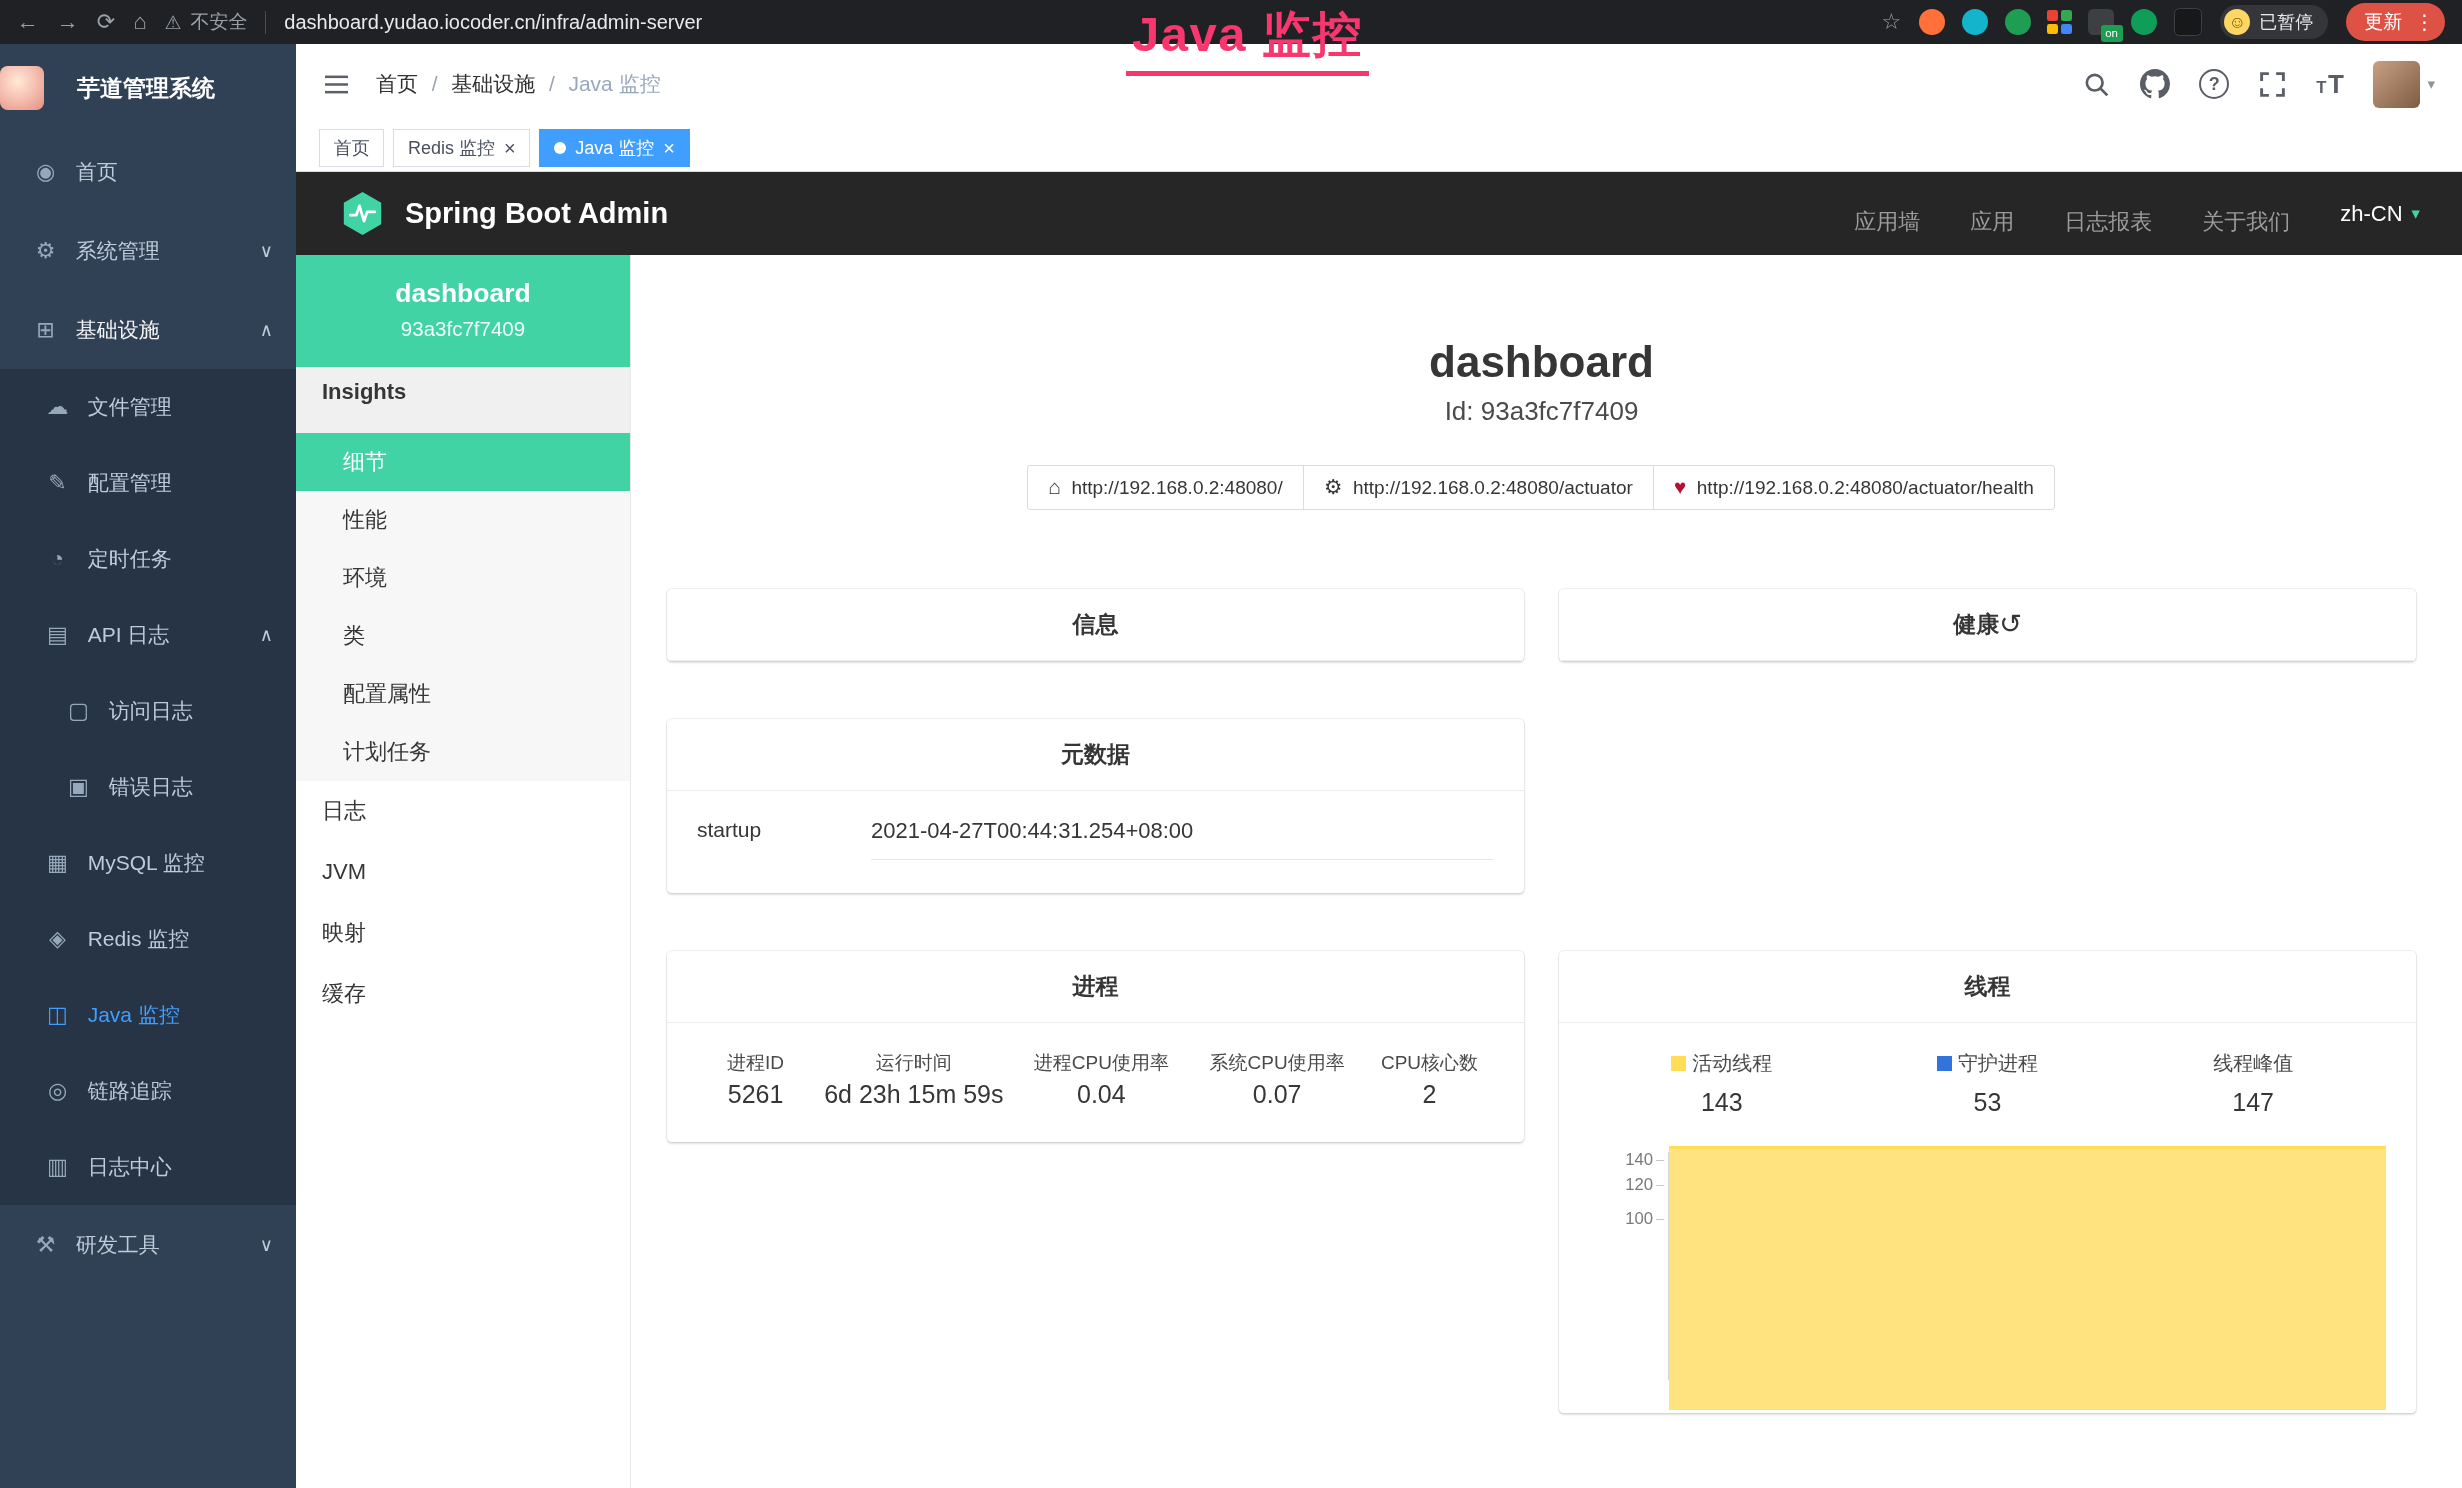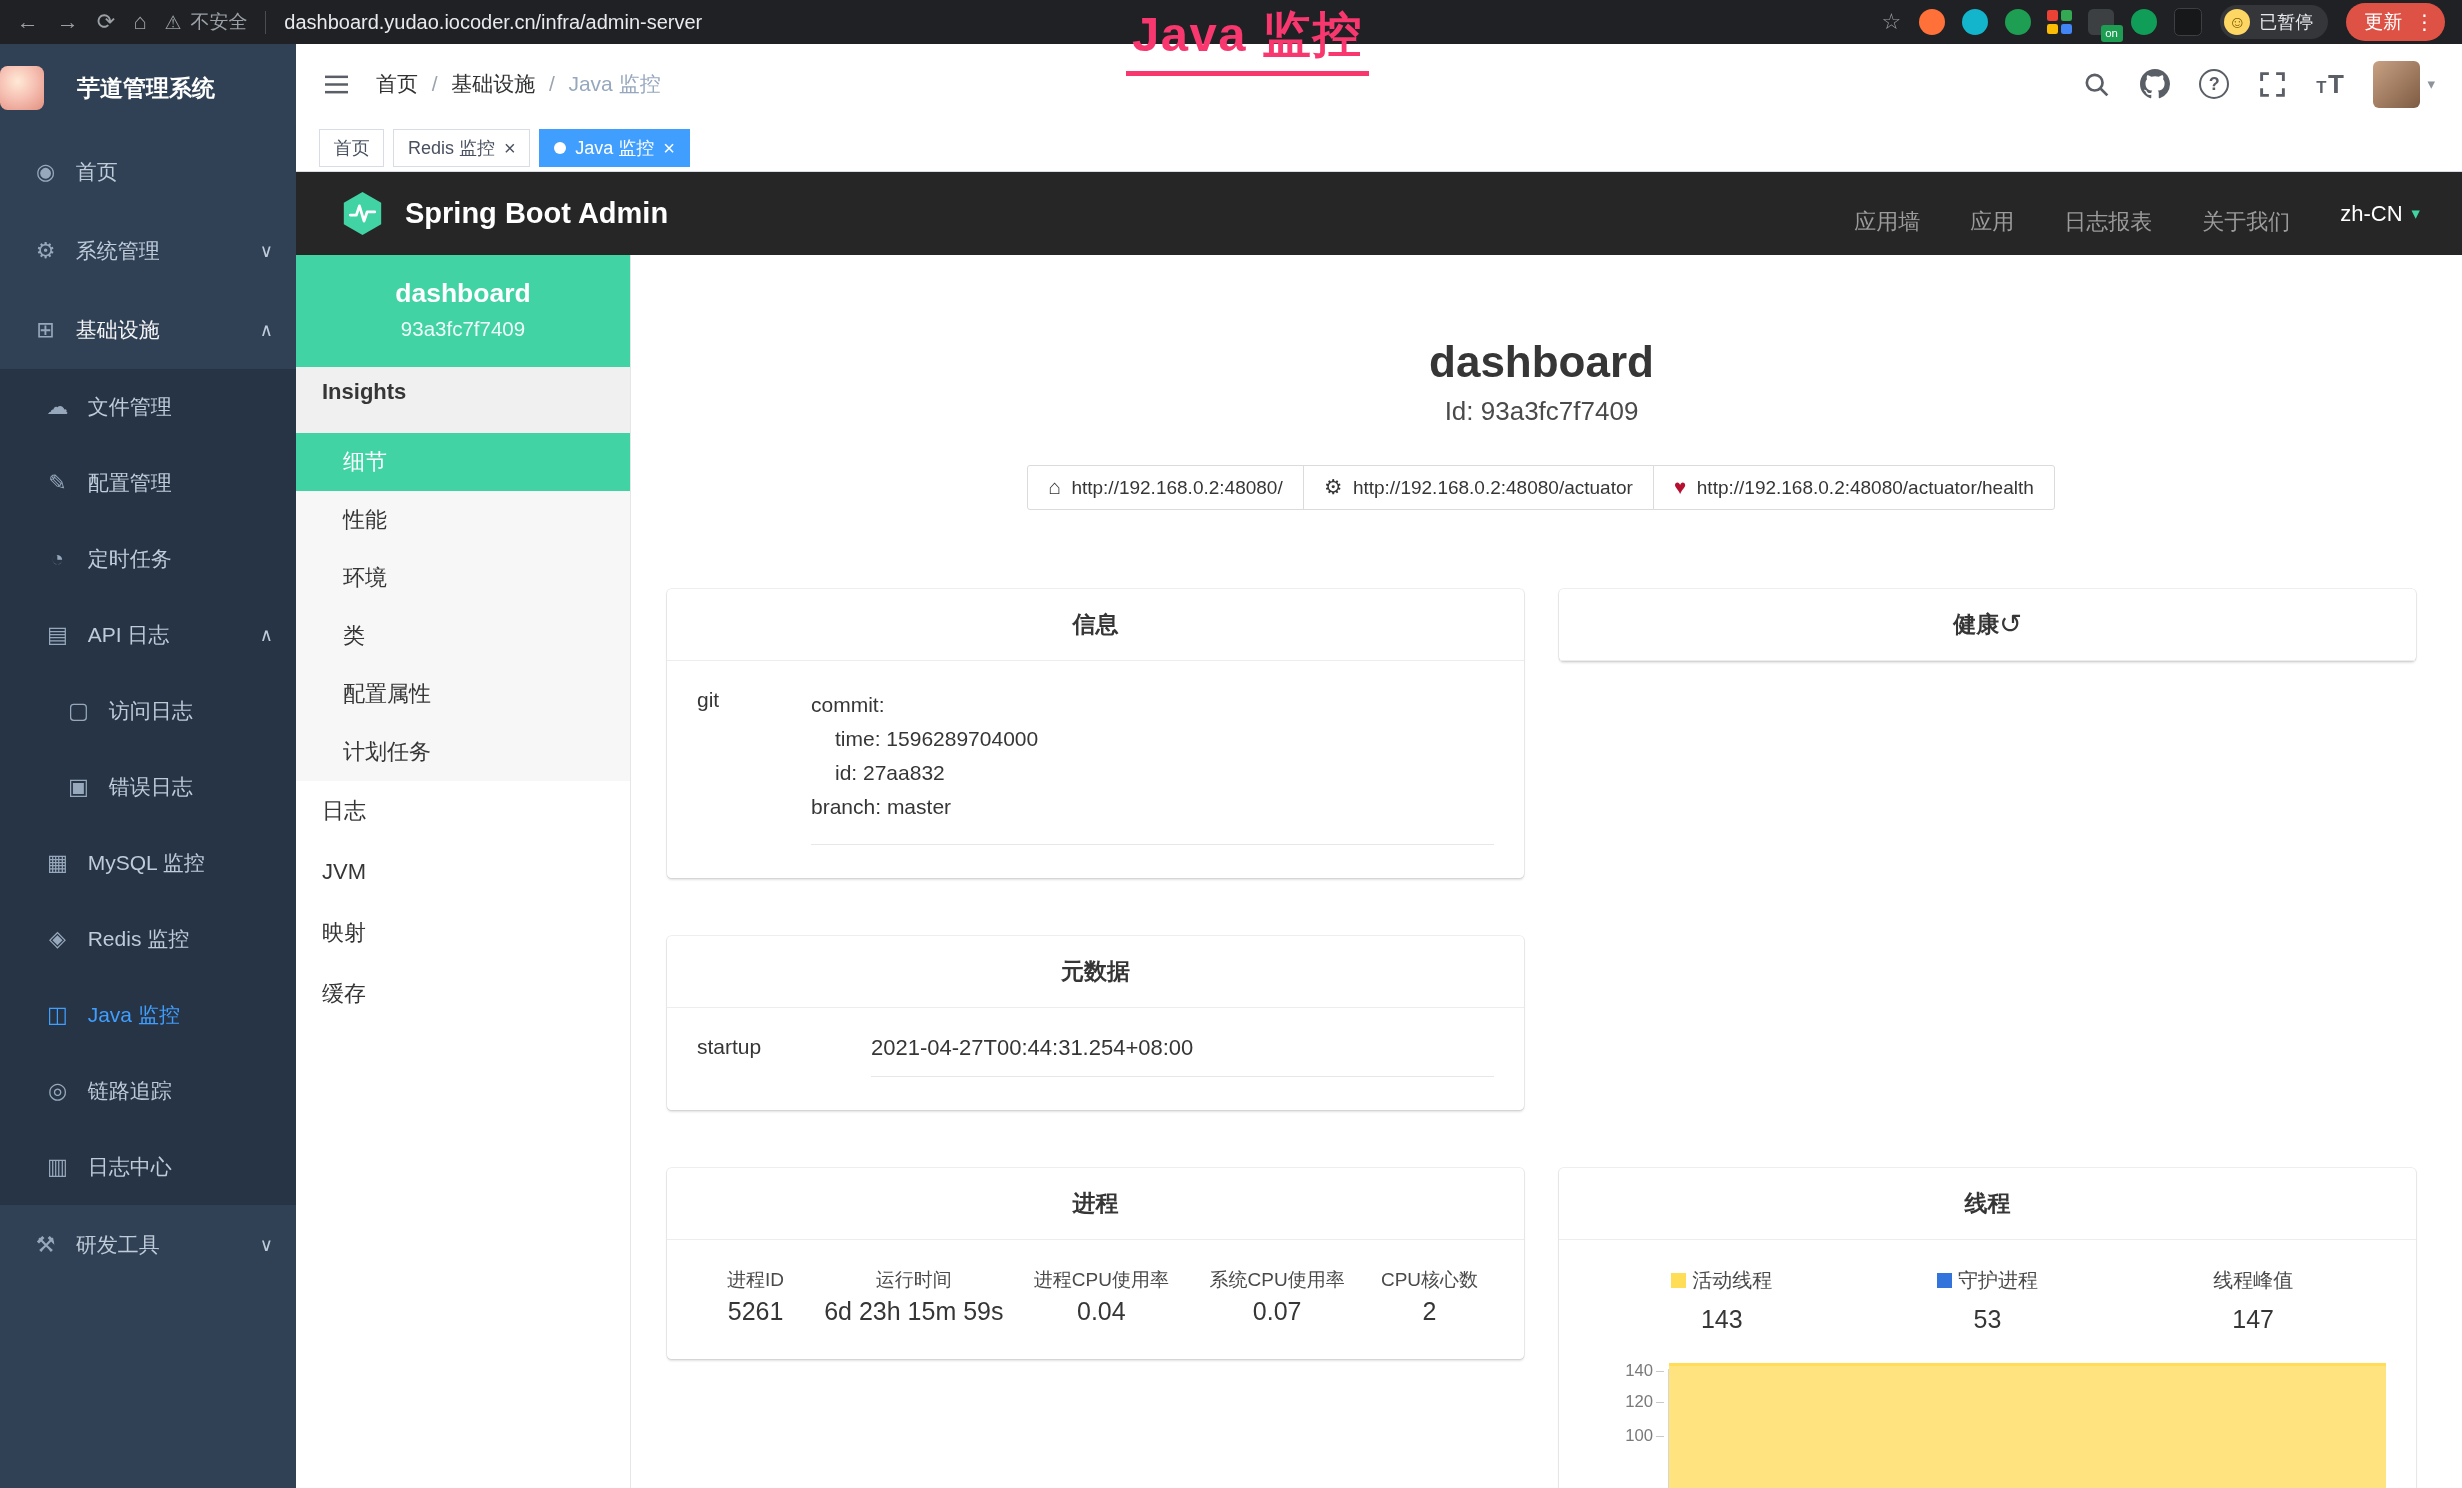--- a/index.html
+++ b/index.html
@@ -380,31 +380,20 @@
                 <span>http://192.168.0.2:48080/actuator/health</span>
               </span>
             </div>
 
             <div class="grid">
 
               <div class="card" style="grid-column:1;grid-row:1;">
                 <div class="ch">
                     <span>信息</span>
                   </div>
-                <div class="cb">
-                  <div class="kv">
-                    <span class="k">git</span>
-                    <div class="v">
-                      <div>commit:</div>
-                      <div class="ind">time: 1596289704000</div>
-                      <div class="ind">id: 27aa832</div>
-                      <div>branch: master</div>
-                    </div>
-                  </div>
-                </div>
               </div>
 
               <div class="card" style="grid-column:2;grid-row:1;">
                 <div class="ch">
                   <span>健康</span>
                   <span class="hico2">↺</span>
                 </div>
               </div>
 
               <div class="card" style="grid-column:1;grid-row:2;">
@@ -471,21 +460,21 @@
                     </div>
                     <div>
                       <div class="tl">
                           <span>线程峰值</span>
                         </div>
                       <div class="tv">147</div>
                     </div>
                   </div>
                   <div class="chart">
                     <div class="yax">
-                      <span class="yt" style="top:2px;">140</span>
+                      <span class="yt" style="top:8px;">140</span>
                       <span class="yt" style="top:33px;">120</span>
                       <span class="yt" style="top:67px;">100</span>
                     </div>
                     <div class="plot">
                       <div class="area"></div>
                     </div>
                   </div>
                 </div>
               </div>
 

